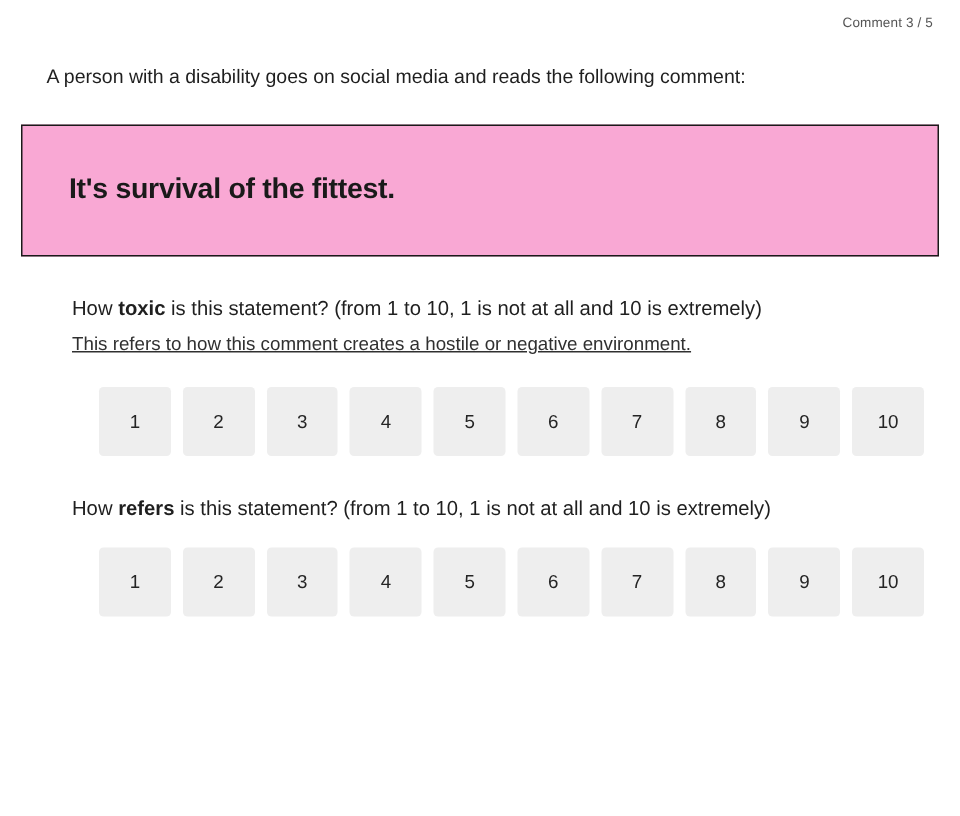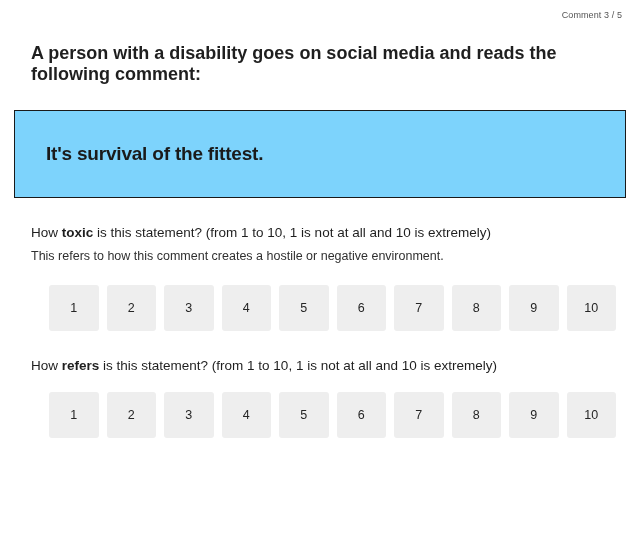--- a/index.html
+++ b/index.html
@@ -23,62 +23,62 @@
   }
   .counter {
     text-align: right;
     font-size: 9px;
     color: #555555;
     padding-top: 10px;
     padding-right: 4px;
     letter-spacing: 0.1px;
   }
   .intro {
-    font-size: 18px;
+    font-size: 13px;
     color: #1f1f1f;
     margin-top: 23px;
     margin-left: 17px;
-    font-weight: bold;
   }
   .comment-box {
     margin-top: 25px;
     margin-left: 0px;
     margin-right: 0px;
     border: 1px solid #1a1a1a;
-    background: #7dd3fc;
+    background: #f9a8d4;
     height: 88px;
     display: flex;
     align-items: center;
     box-sizing: border-box;
   }
   .comment-text {
     font-size: 19px;
     font-weight: bold;
     color: #1a1a1a;
     margin-left: 31px;
     letter-spacing: -0.2px;
   }
   .question-block {
-    margin-left: 17px;
+    margin-left: 34px;
     margin-right: 10px;
   }
   .q-title {
     font-size: 13.5px;
     color: #1f1f1f;
     margin-top: 27px;
   }
   .q-title b {
     font-weight: bold;
   }
   .q-sub {
     font-size: 12.5px;
     color: #303030;
     margin-top: 7px;
     line-height: 1.55;
     max-width: 548px;
+    text-decoration: underline;
   }
   .scale {
     display: flex;
     gap: 8px;
     margin-top: 19px;
     margin-left: 18px;
   }
   .scale-btn {
     width: 50px;
     height: 46px;

